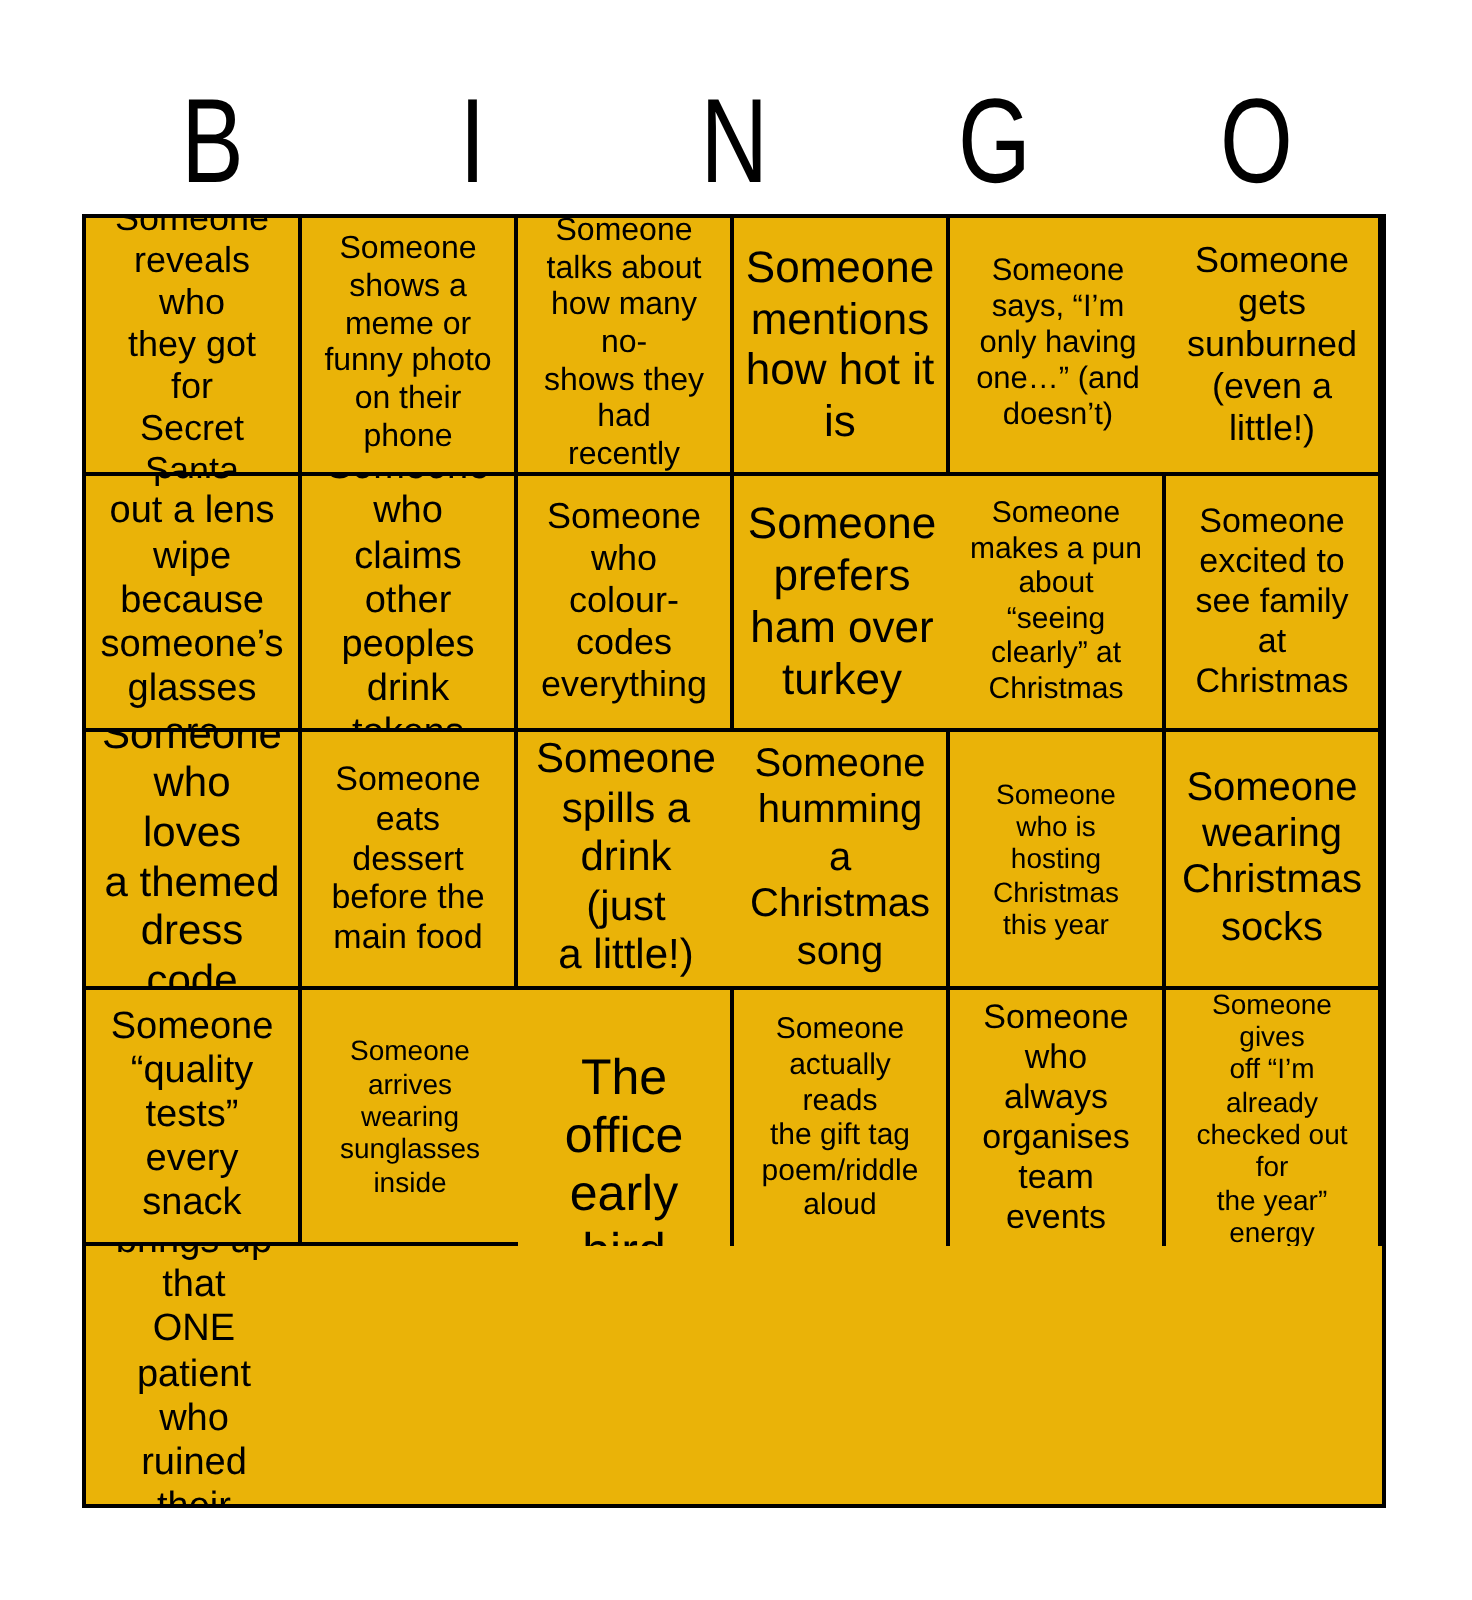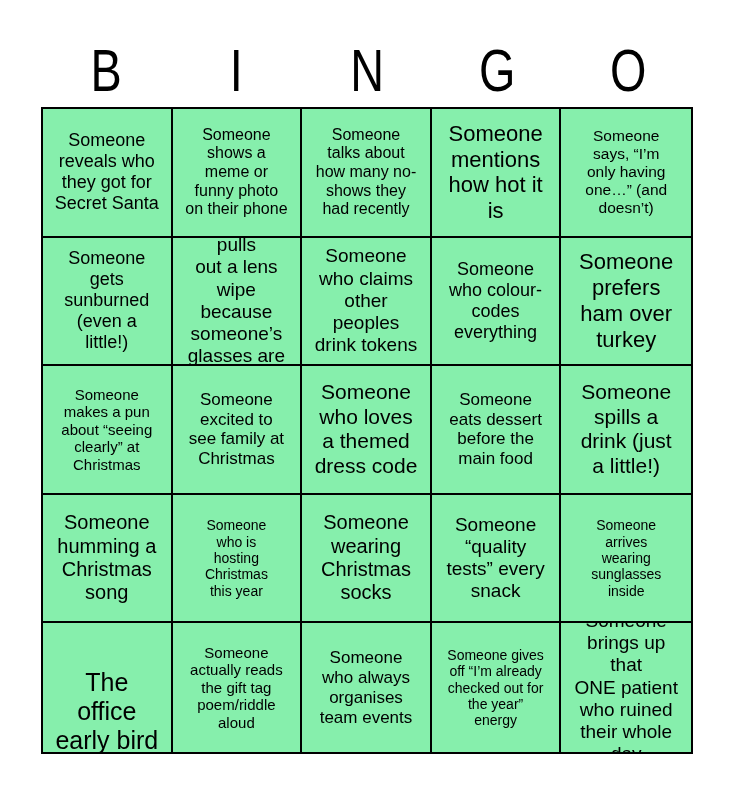--- a/index.html
+++ b/index.html
@@ -29,23 +29,23 @@
     margin-bottom:3px;
   }
 
   
   .board{
     position:absolute;left:41px;top:107px;
     width:652px;height:647px;
     box-sizing:border-box;
     border:2px solid #000000;
     display:grid;
-    grid-template-columns:repeat(5,1fr);
+    grid-template-columns:repeat(6,1fr);
     grid-template-rows:repeat(5,1fr);
-    background:#86efac;
+    background:#eab308;
   }
   .cell{
     box-sizing:border-box;
     border-right:2px solid #000000;
     border-bottom:2px solid #000000;
     display:flex;align-items:center;justify-content:center;
     text-align:center;
     padding:2px 10px;
     overflow:hidden;
     cursor:pointer;

